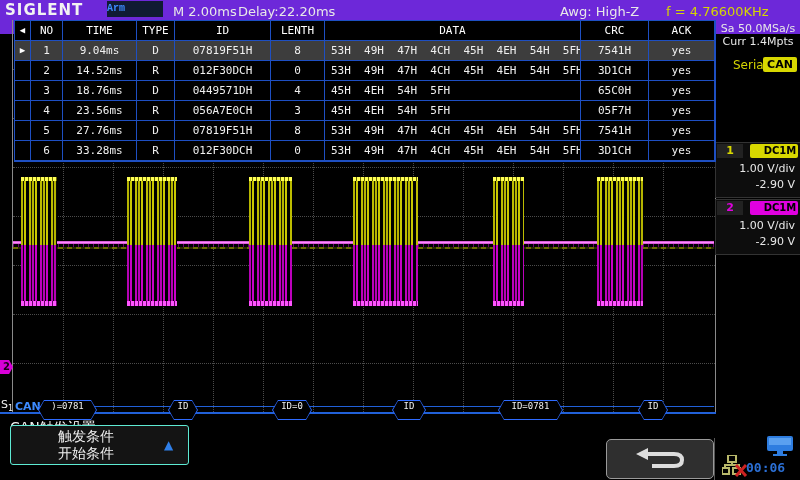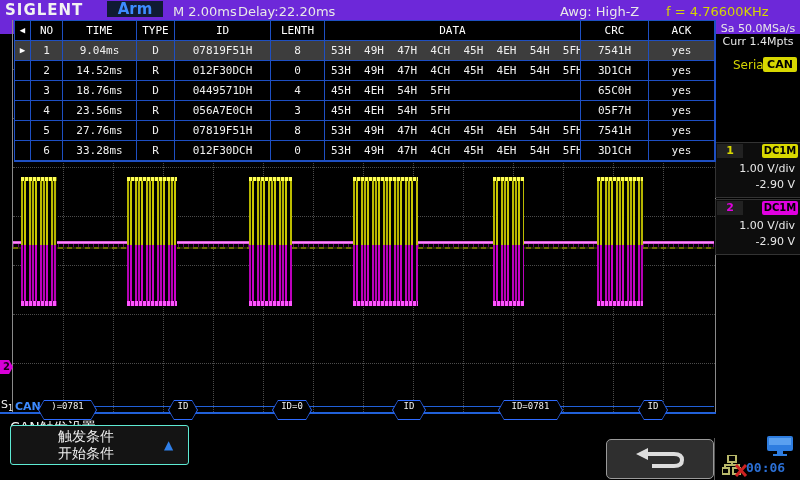--- a/index.html
+++ b/index.html
@@ -4,21 +4,21 @@
 <style>
   html,body{margin:0;padding:0;background:#000;}
   #stage{position:relative;width:800px;height:480px;background:#000;overflow:hidden;
          font-family:"DejaVu Sans",sans-serif;color:#eee;}
   .abs{position:absolute;}
 
   
   .topbar{left:0;top:0;width:800px;height:34px;background:#6d28d9;}
   .logo{left:5px;top:1px;font-size:15px;font-weight:bold;letter-spacing:1px;color:#f2f2f2;}
   .arm-badge{left:107px;top:1px;width:56px;height:16px;background:#101b33;color:#3d8bff;
-             font-size:15px;font-weight:bold;text-align:center;line-height:16px;}
+             font-size:10px;font-weight:bold;text-align:left;line-height:16px;font-family:Liberation Mono, monospace;}
   .tb-text{top:4px;font-size:13px;color:#e8e8e8;text-align:center;}
   .freq{color:#d6d600;}
 
   
   .graticule{left:12px;top:20px;width:702px;height:392px;
              border-left:1px solid #8a8a8a;border-right:1px solid #8a8a8a;}
   .gv{position:absolute;top:0;bottom:0;width:0;border-left:1px dotted #4b4b4b;}
   .gh{position:absolute;left:0;right:0;height:0;border-top:1px dotted #4b4b4b;}
 
   
@@ -65,21 +65,21 @@
   .sidebar-text{font-size:11px;color:#e8e8e8;}
   .sa{left:718px;top:22px;width:80px;text-align:center;}
   .curr{left:718px;top:35px;width:80px;text-align:center;}
   .serial-label{left:717px;top:58px;font-size:12px;color:#d6d600;padding-left:16px;}
   .can-badge{left:763px;top:57px;width:34px;height:15px;background:#d8d800;color:#000;
              font-size:11px;font-weight:bold;text-align:center;line-height:15px;border-radius:2px;}
   .chbox{left:715px;width:84px;height:54px;background:#0d0d0d;border:1px solid #333;}
   .chtab{position:absolute;left:1px;top:1px;width:26px;height:14px;background:#222;
          font-size:11px;font-weight:bold;text-align:center;line-height:14px;}
   .cpl{position:absolute;right:2px;top:1px;width:36px;height:14px;color:#000;font-size:10px;
-       font-weight:bold;text-align:center;line-height:14px;border-radius:2px;}
+       font-weight:bold;text-align:center;line-height:14px;border-radius:2px;padding-left:12px;}
   .chline{position:absolute;right:5px;font-size:11px;color:#e8e8e8;}
 
   
   .menu-title{left:10px;top:419px;font-size:14px;color:#f0f0f0;}
   .softkey{left:10px;top:425px;width:177px;height:38px;background:#141414;
            border:1px solid #5eead4;border-radius:3px;}
   .sk-line{position:absolute;left:0;width:150px;text-align:center;font-size:14px;color:#f0f0f0;}
   .sk-arrow{position:absolute;left:153px;top:12px;color:#2f7fe8;font-size:12px;}
   .return-btn{left:606px;top:439px;width:106px;height:38px;background:#2f2f2f;
               border:1px solid #9a9a9a;border-radius:5px;display:flex;

